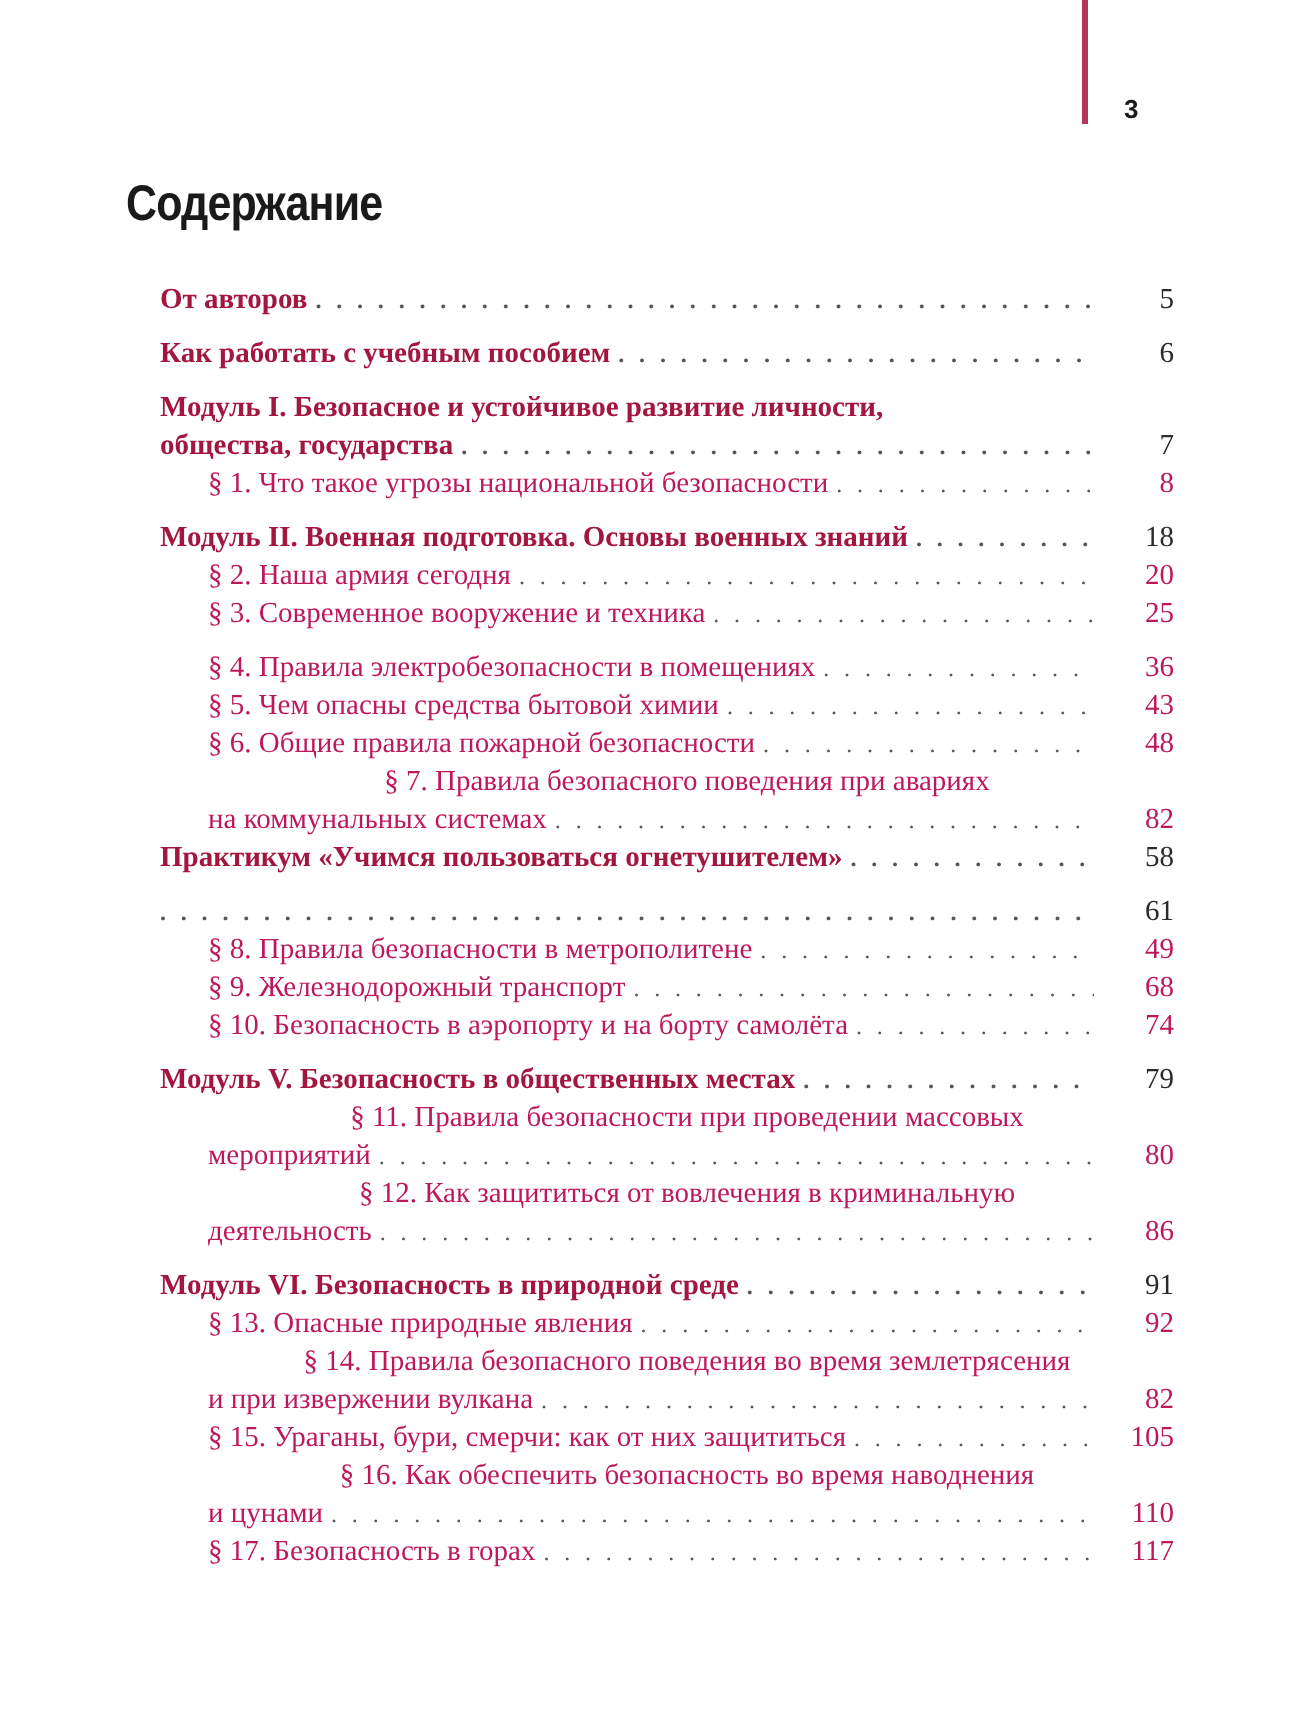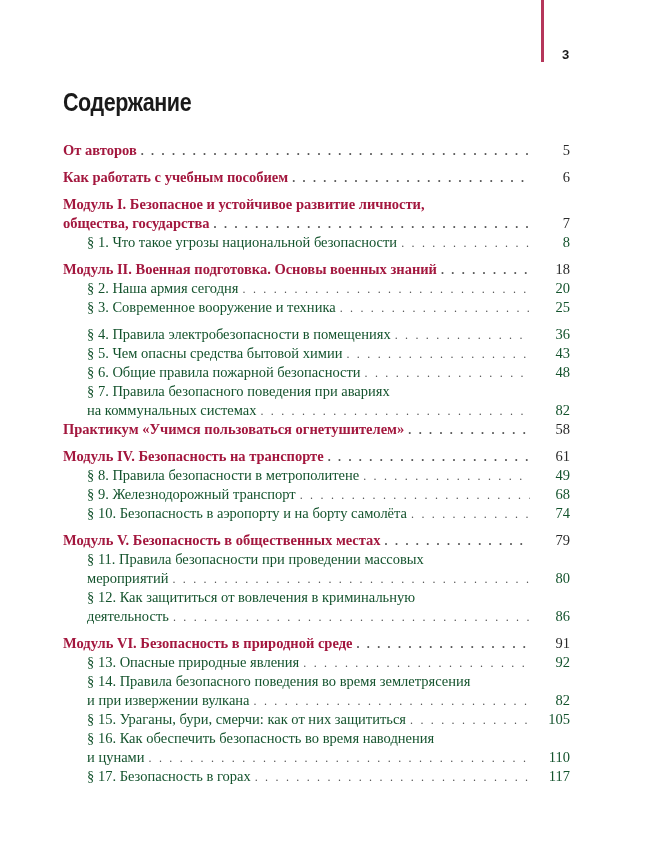--- a/index.html
+++ b/index.html
@@ -3,29 +3,29 @@
 <meta charset="utf-8">
 <style>
   html, body { margin: 0; padding: 0; }
   body {
     width: 650px; height: 865px; background: #ffffff; position: relative; overflow: hidden;
     font-family: "Liberation Serif", "DejaVu Serif", serif; color: #2a2a2a;
   }
   .side-bar { position: absolute; left: 541px; top: 0; width: 3px; height: 62px; background: #b5365a; }
   .page-num { position: absolute; left: 562px; top: 47px; font-family: "Liberation Sans", "DejaVu Sans", sans-serif; font-weight: bold; font-size: 13px; color: #1a1a1a; }
   .title { position: absolute; left: 63px; top: 88px; font-family: "Liberation Sans", "DejaVu Sans", sans-serif; font-weight: bold; font-size: 25px; color: #1a1a1a; letter-spacing: -0.5px; transform: scaleX(0.86); transform-origin: left; }
-  .toc { position: absolute; left: 63px; top: 141px; width: 507px; }
+  .toc { position: absolute; left: 80px; top: 141px; width: 507px; }
   .row { display: flex; align-items: baseline; font-size: 14.5px; line-height: 19px; height: 19px; }
   .row .label { white-space: nowrap; padding-right: 4px; }
   .row .dots { flex: 1; overflow: hidden; white-space: nowrap; color: #555; letter-spacing: 2.2px; font-size: 12px; }
   .row .dots::after { content: ". . . . . . . . . . . . . . . . . . . . . . . . . . . . . . . . . . . . . . . . . . . . . . . . . . . . . . . . . . . . . . . . . . . . . . . . . . . . . . . . . . . . . . . . . . . . . . . . . . . . . . . . . . . . . . . . . . . . . ."; }
   .row .pg { width: 36px; text-align: right; padding-left: 4px; }
   .mod { color: #a3173e; font-weight: bold; }
   .mod .pg { color: #2a2a2a; font-weight: normal; }
-  .sub { padding-left: 24px; color: #14532d; }
+  .sub { padding-left: 24px; color: #be185d; justify-content: center; }
   .gap { height: 8px; }
 </style>
 </head>
 <body>
 
 <div class="side-bar"></div>
 <div class="page-num">3</div>
 <div class="title">Содержание</div>
 
 <div class="toc">
@@ -99,21 +99,20 @@
     <span class="pg">82</span>
   </div>
   <div class="row mod">
     <span class="label">Практикум «Учимся пользоваться огнетушителем»</span>
     <span class="dots"></span>
     <span class="pg">58</span>
   </div>
   <div class="gap"></div>
 
   <div class="row mod">
-    <span class="label">Модуль IV. Безопасность на транспорте</span>
     <span class="dots"></span>
     <span class="pg">61</span>
   </div>
   <div class="row sub">
     <span class="label">§ 8. Правила безопасности в метрополитене</span>
     <span class="dots"></span>
     <span class="pg">49</span>
   </div>
   <div class="row sub">
     <span class="label">§ 9. Железнодорожный транспорт</span>

